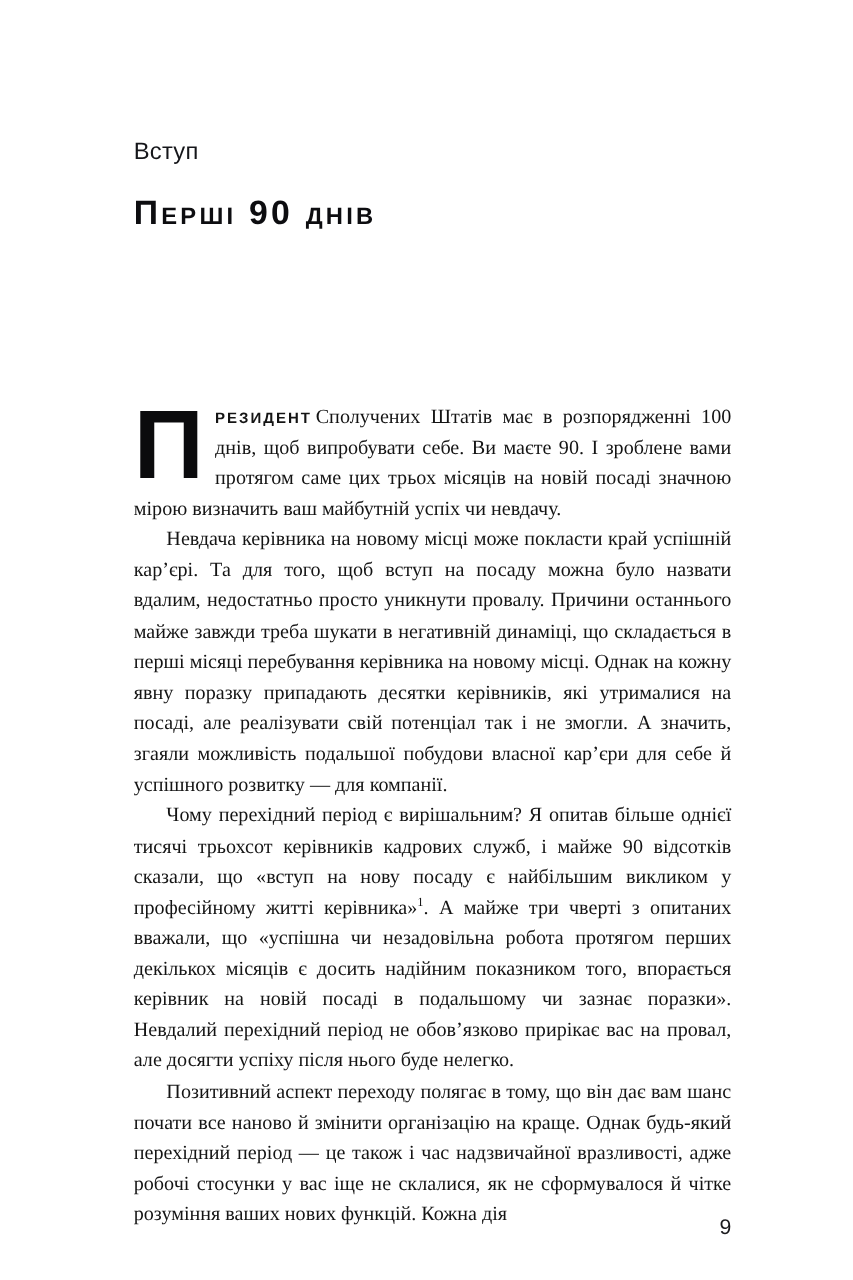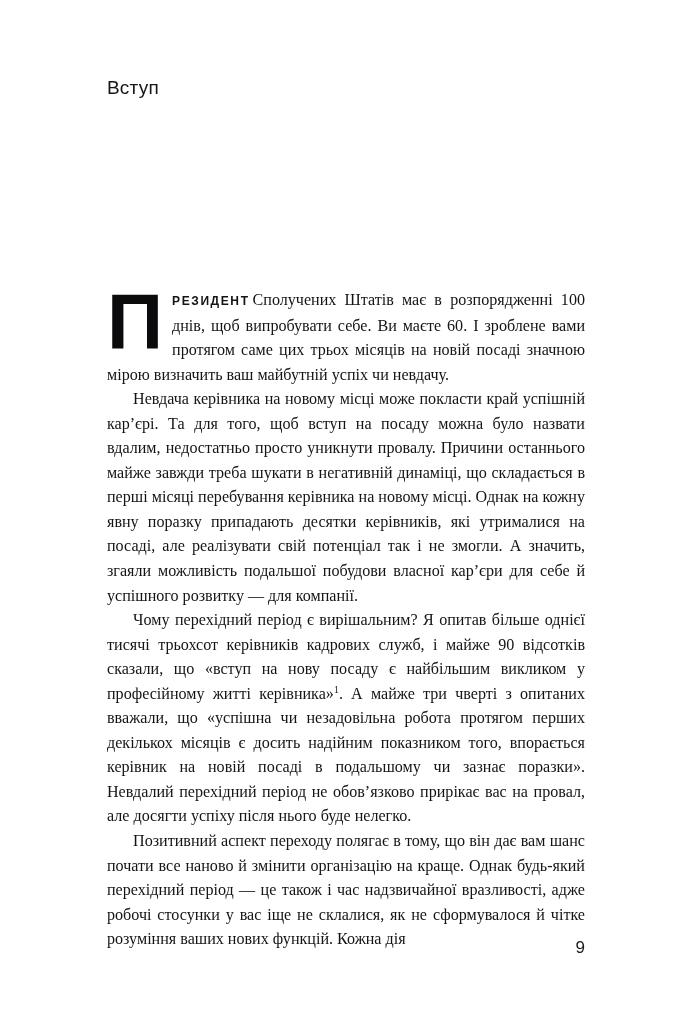--- a/index.html
+++ b/index.html
@@ -16,20 +16,21 @@
     color: #141414;
     -webkit-font-smoothing: antialiased;
   }
 
   .page {
     position: relative;
     width: 682px;
     height: 847px;
     box-sizing: border-box;
     background: #ffffff;
+    margin-top: 34px;
   }
 
   
   .header {
     position: absolute;
     left: 107px;
     top: 78px;
     width: 478px;
   }
   .eyebrow {
@@ -113,26 +114,27 @@
     color: #1a1a1d;
   }
 </style>
 </head>
 <body>
 
 <div class="page">
 
   <div class="header">
     <div class="eyebrow">Вступ</div>
+    <h1 class="chapter-title">Перші 90 днів</h1>
   </div>
 
   <div class="body-copy">
 
     <p class="lead">
-      <span class="dropcap">П</span><span class="smallcaps-run">резидент</span><span>Сполучених Штатів має в розпорядженні 100 днів, щоб випробувати себе. Ви маєте 60. І зроблене вами протягом саме цих трьох місяців на новій посаді значною мірою визначить ваш майбутній успіх чи невдачу.</span>
+      <span class="dropcap">П</span><span class="smallcaps-run">резидент</span><span>Сполучених Штатів має в розпорядженні 100 днів, щоб випробувати себе. Ви маєте 90. І зроблене вами протягом саме цих трьох місяців на новій посаді значною мірою визначить ваш майбутній успіх чи невдачу.</span>
     </p>
 
     <p><span>Невдача керівника на новому місці може покласти край успішній кар’єрі. Та для того, щоб вступ на посаду можна було назвати вдалим, недостатньо просто уникнути провалу. Причини останнього майже завжди треба шукати в негативній динаміці, що складається в перші місяці перебування керівника на новому місці. Однак на кожну явну поразку припадають десятки керівників, які утрималися на посаді, але реалізувати свій потенціал так і не змогли. А значить, згаяли можливість подальшої побудови власної кар’єри для себе й успішного розвитку — для компанії.</span></p>
 
     <p><span>Чому перехідний період є вирішальним? Я опитав більше однієї тисячі трьохсот керівників кадрових служб, і майже 90 відсотків сказали, що «вступ на нову посаду є найбільшим викликом у професійному житті керівника»</span><sup class="footnote-marker">1</sup><span>. А майже три чверті з опитаних вважали, що «успішна чи незадовільна робота протягом перших декількох місяців є досить надійним показником того, впорається керівник на новій посаді в подальшому чи зазнає поразки». Невдалий перехідний період не обов’язково прирікає вас на провал, але досягти успіху після нього буде нелегко.</span></p>
 
     <p><span>Позитивний аспект переходу полягає в тому, що він дає вам шанс почати все наново й змінити організацію на краще. Однак будь-який перехідний період — це також і час надзвичайної вразливості, адже робочі стосунки у вас іще не склалися, як не сформувалося й чітке розуміння ваших нових функцій. Кожна дія</span></p>
 
   </div>
 

